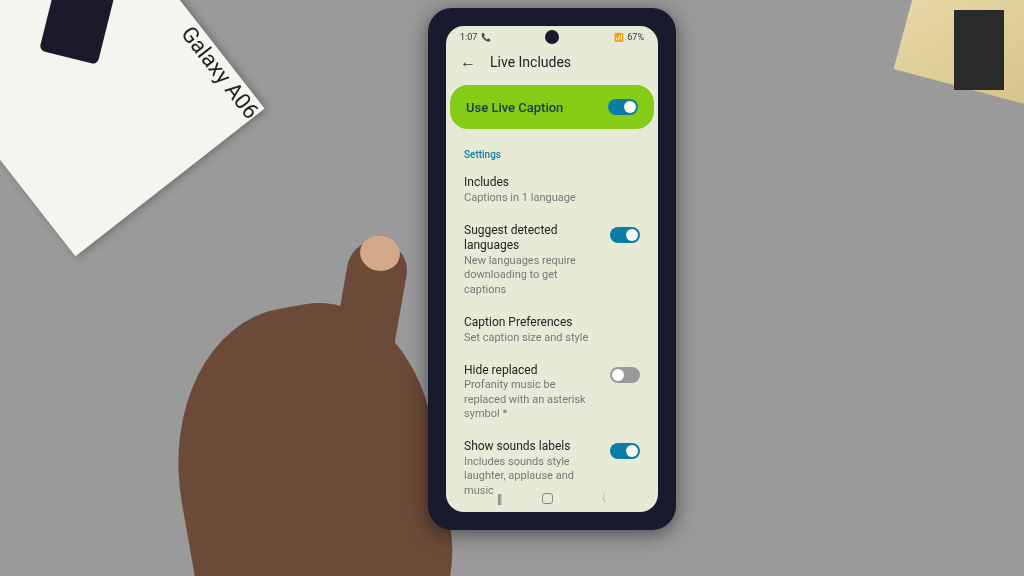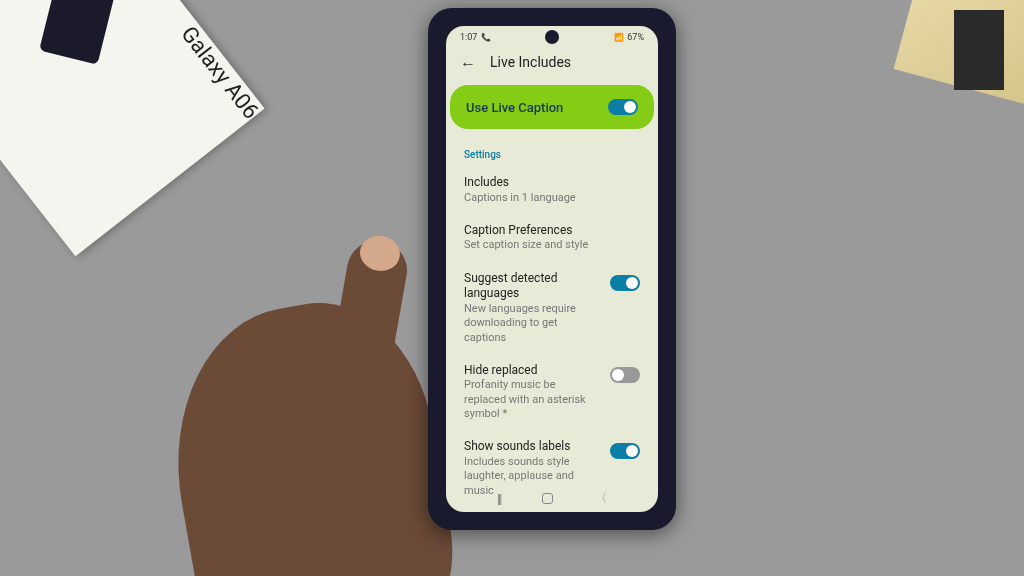--- a/index.html
+++ b/index.html
@@ -296,33 +296,33 @@
 
     <div id="settings-list">
         <div class="setting-row">
           <div class="setting-text">
             <div class="setting-title">Includes</div>
             <div class="setting-desc">Captions in 1 language</div>
           </div>
         </div>
         <div class="setting-row">
           <div class="setting-text">
-            <div class="setting-title">Caption Preferences</div>
-            <div class="setting-desc">Set caption size and style</div>
-          </div>
-        </div>
-        <div class="setting-row">
-          <div class="setting-text">
             <div class="setting-title">Suggest detected languages</div>
             <div class="setting-desc">New languages require downloading to get captions</div>
           </div>
           <div class="setting-toggle-wrap">
             <div class="toggle on">
               <div class="toggle-knob"></div>
             </div>
+          </div>
+        </div>
+        <div class="setting-row">
+          <div class="setting-text">
+            <div class="setting-title">Caption Preferences</div>
+            <div class="setting-desc">Set caption size and style</div>
           </div>
         </div>
         <div class="setting-row">
           <div class="setting-text">
             <div class="setting-title">Hide replaced</div>
             <div class="setting-desc">Profanity music be replaced with an asterisk symbol *</div>
           </div>
           <div class="setting-toggle-wrap">
             <div class="toggle off">
               <div class="toggle-knob"></div>

